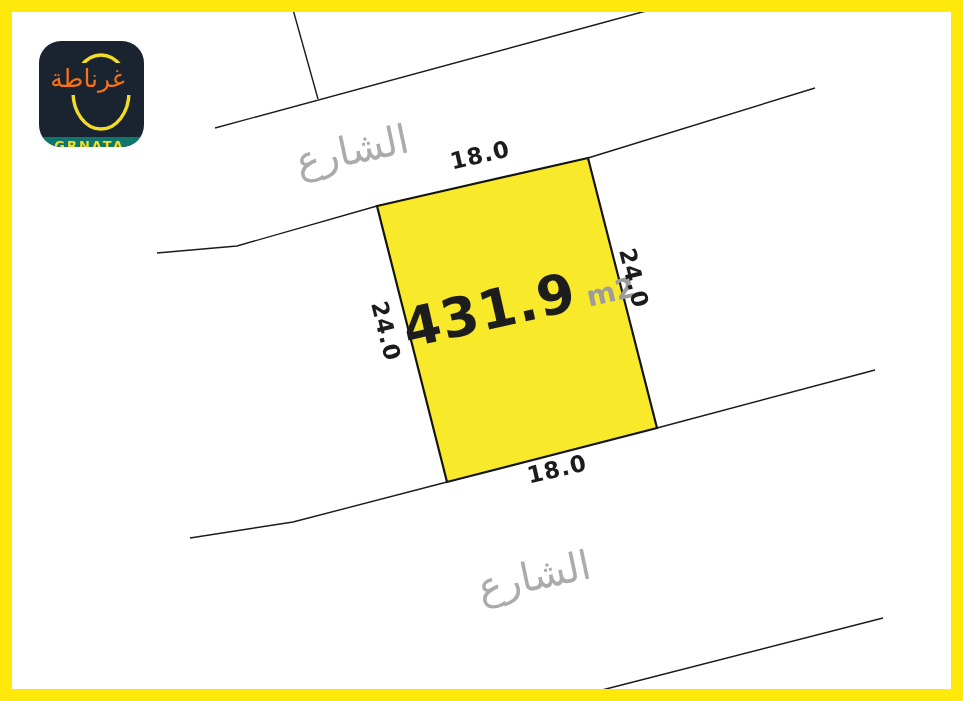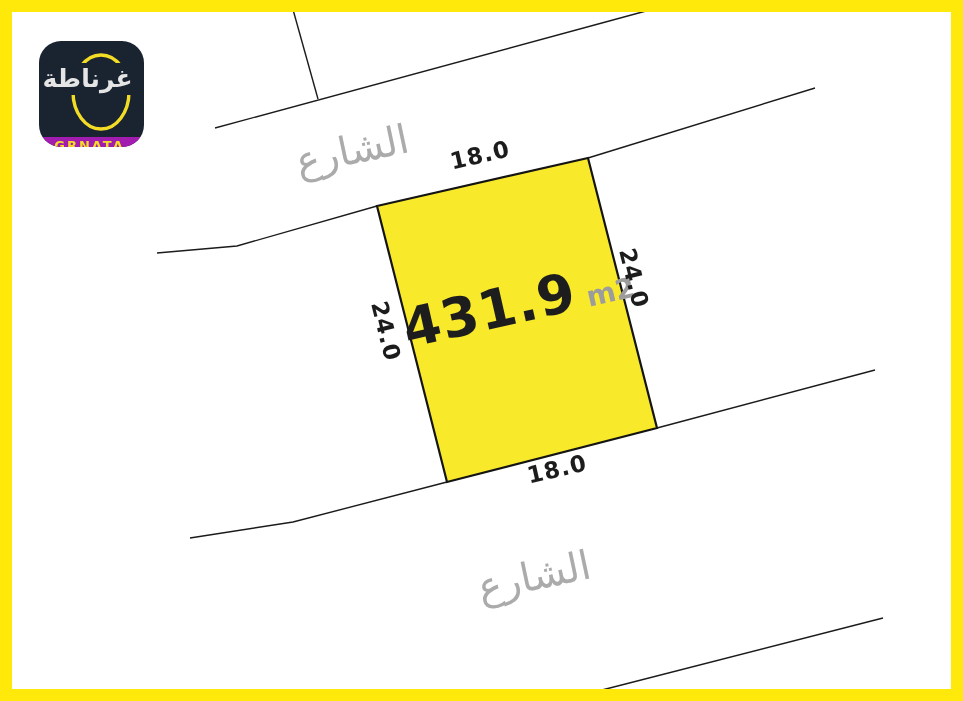--- a/index.html
+++ b/index.html
@@ -68,36 +68,36 @@
     border-radius:22px;
     z-index:20;
     overflow:hidden;
   }
   .logo svg{position:absolute;left:0;top:0;}
   .logo-ar{
     position:absolute;
     left:0;right:8px;top:22px;
     text-align:center;
     font-size:25px;
-    font-weight:700;
-    color:#e5e5e5;
+    font-weight:400;
+    color:#f97316;
     background:#1A2330;
     padding:2px 0;
     direction:rtl;
     line-height:1.1;
   }
   .logo-latin{
     position:absolute;
     left:0;right:4px;top:96px;
     text-align:center;
     font-size:13px;
     font-weight:700;
     letter-spacing:2px;
     color:#F2DC26;
-    background:#a21caf;
+    background:#0f766e;
     padding:1px 0;
   }
 </style>
 </head>
 <body>
 
 <div class="page">
 
   <svg class="map-svg" width="963" height="701" viewBox="0 0 963 701">
 

